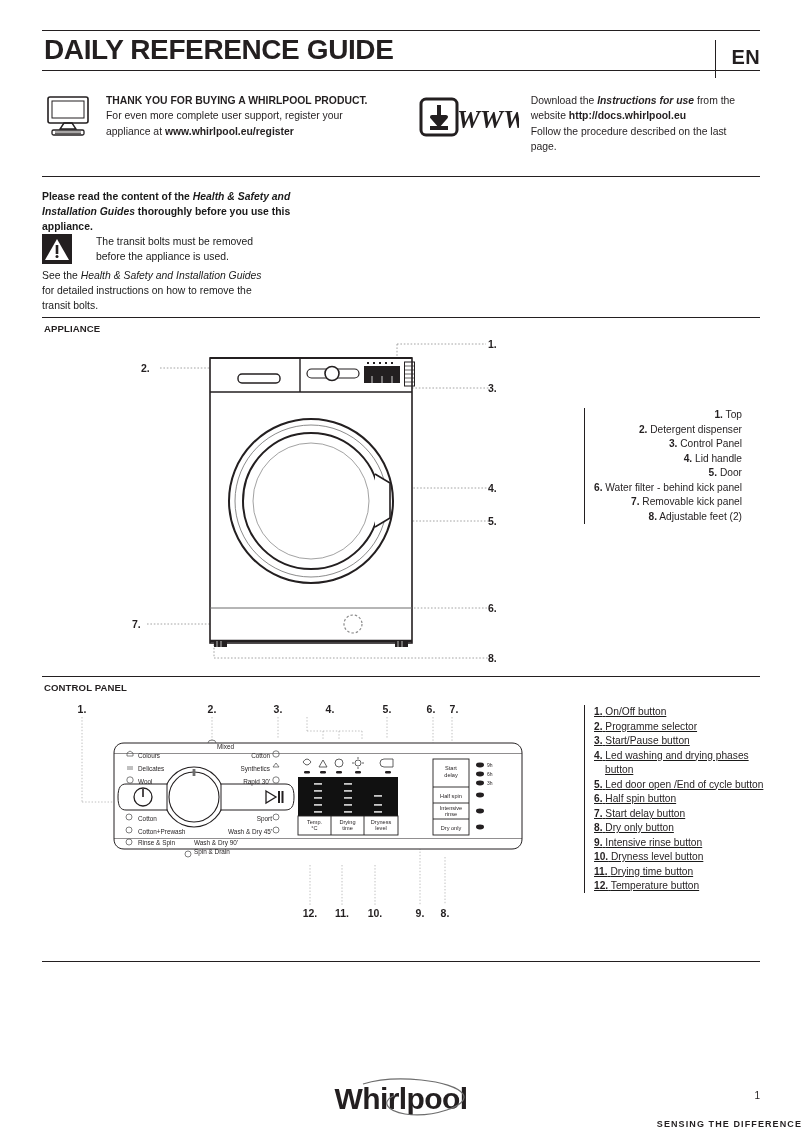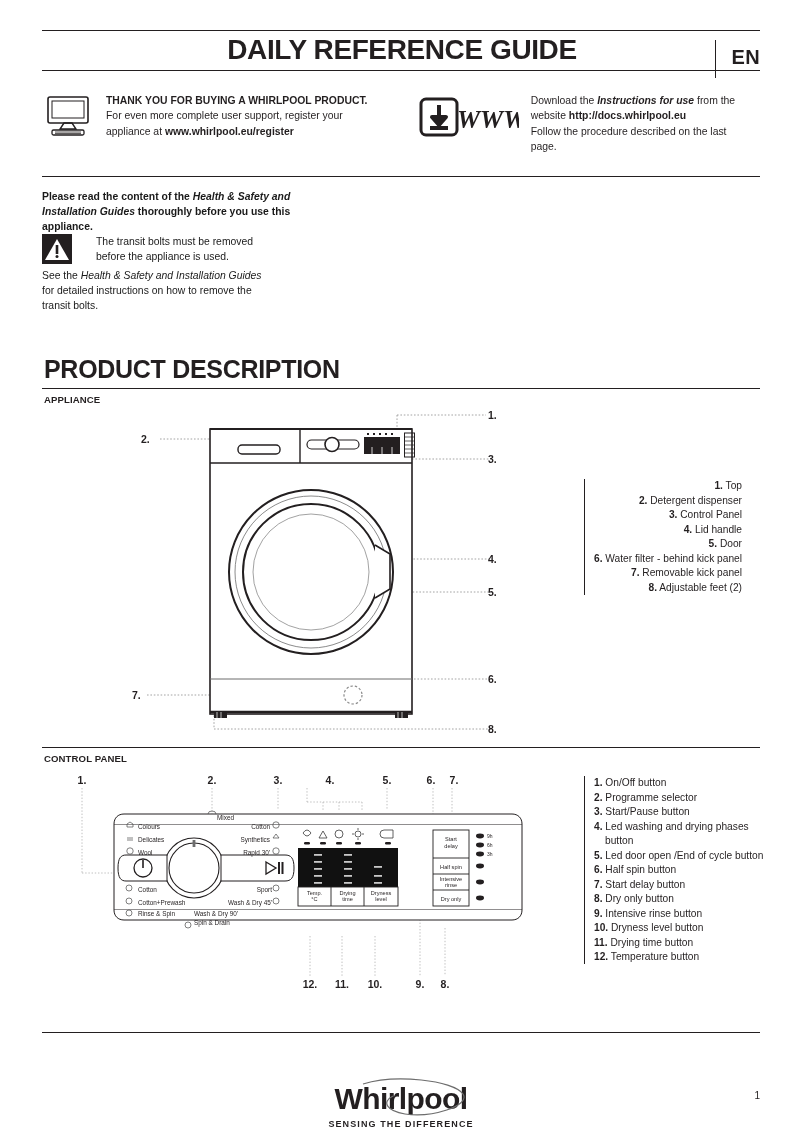--- a/index.html
+++ b/index.html
@@ -8,21 +8,21 @@
     width:802px; height:1134px;
     background:#ffffff;
     font-family:"Liberation Sans", sans-serif;
     color:#1a1a1a;
     position:relative;
     overflow:hidden;
   }
   .page { position:relative; width:802px; height:1134px; padding:0 42px; }
 
   
-  .title-block { position:relative; margin-top:30px;text-align:center; }
+  .title-block { position:relative; margin-top:30px; }
   .rule-top { border-top:1.5px solid #231f20; }
   .rule-bot { border-top:1.5px solid #231f20; }
   .doc-title {
     font-size:28px; font-weight:bold; letter-spacing:-0.4px;
     padding:4px 0 6px 2px; line-height:1.05; color:#231f20;
   }
   .lang-badge {
     position:absolute; right:0px; top:16px;
     font-size:20px; font-weight:bold; color:#231f20; letter-spacing:0.3px;
   }
@@ -75,31 +75,31 @@
   .legend-item { font-size:10.2px; line-height:1.42; color:#231f20; white-space:nowrap; }
   .legend-item b { font-weight:bold; }
 
   .div-rule { border-top:1.2px solid #231f20; }
 
   
   .cp-area { position:relative; height:250px; margin-top:4px; }
   .cp-svg { position:absolute; left:0; top:0; }
   .cp-legend {
     position:absolute; left:542px; top:8px;
-    border-left:1.2px solid #231f20; padding-left:9px;
+    border-left:1.2px solid #231f20; padding-left:9px;text-decoration:underline;
   }
   .cp-legend .legend-item { font-size:10.2px; line-height:1.42; }
   .cp-legend .wrap2 { white-space:normal; width:176px; text-indent:-11px; padding-left:11px; }
 
   
   .footer-rule { border-top:1.2px solid #231f20; margin-top:14px; }
   .page-num { position:absolute; right:42px; top:1060px; font-size:10px; color:#231f20; }
   .logo-wrap { position:absolute; left:0; right:0; top:1052px; text-align:center; }
   .logo-name { font-size:30px; font-weight:bold; color:#231f20; letter-spacing:-0.6px; }
-  .logo-tag { font-size:9px; font-weight:bold; letter-spacing:1.1px; color:#231f20; margin-top:3px; }
+  .logo-tag { font-size:9px; font-weight:bold; letter-spacing:1.1px; color:#231f20; margin-top:3px;text-align:right; }
 </style>
 </head>
 <body>
 
 <div class="page">
 
   <div class="title-block">
     <div class="rule-top"></div>
     <div class="doc-title">DAILY REFERENCE GUIDE</div>
     <div class="rule-bot"></div>
@@ -165,21 +165,20 @@
         <span>The transit bolts must be removed</span><br>
         <span>before the appliance is used.</span>
       </div>
     </div>
 
     <div class="safety-col-c">
       <span>See the </span><span class="ital">Health &amp; Safety and Installation Guides</span><span> for detailed instructions on how to remove the transit bolts.</span>
     </div>
   </div>
 
-  <div class="section-title">PRODUCT DESCRIPTION</div>
   <div class="section-rule"></div>
   <div class="subsection-label">APPLIANCE</div>
 
   <div class="appliance-area">
     <svg class="appliance-svg" width="540" height="335" viewBox="0 0 540 335">
 
       <g stroke="#9a9a9a" stroke-width="0.9" stroke-dasharray="1.6 1.8" fill="none">
         <line x1="355" y1="8" x2="355" y2="22"></line>
         <line x1="355" y1="8" x2="444" y2="8"></line>
         <line x1="118" y1="32" x2="168" y2="32"></line>

